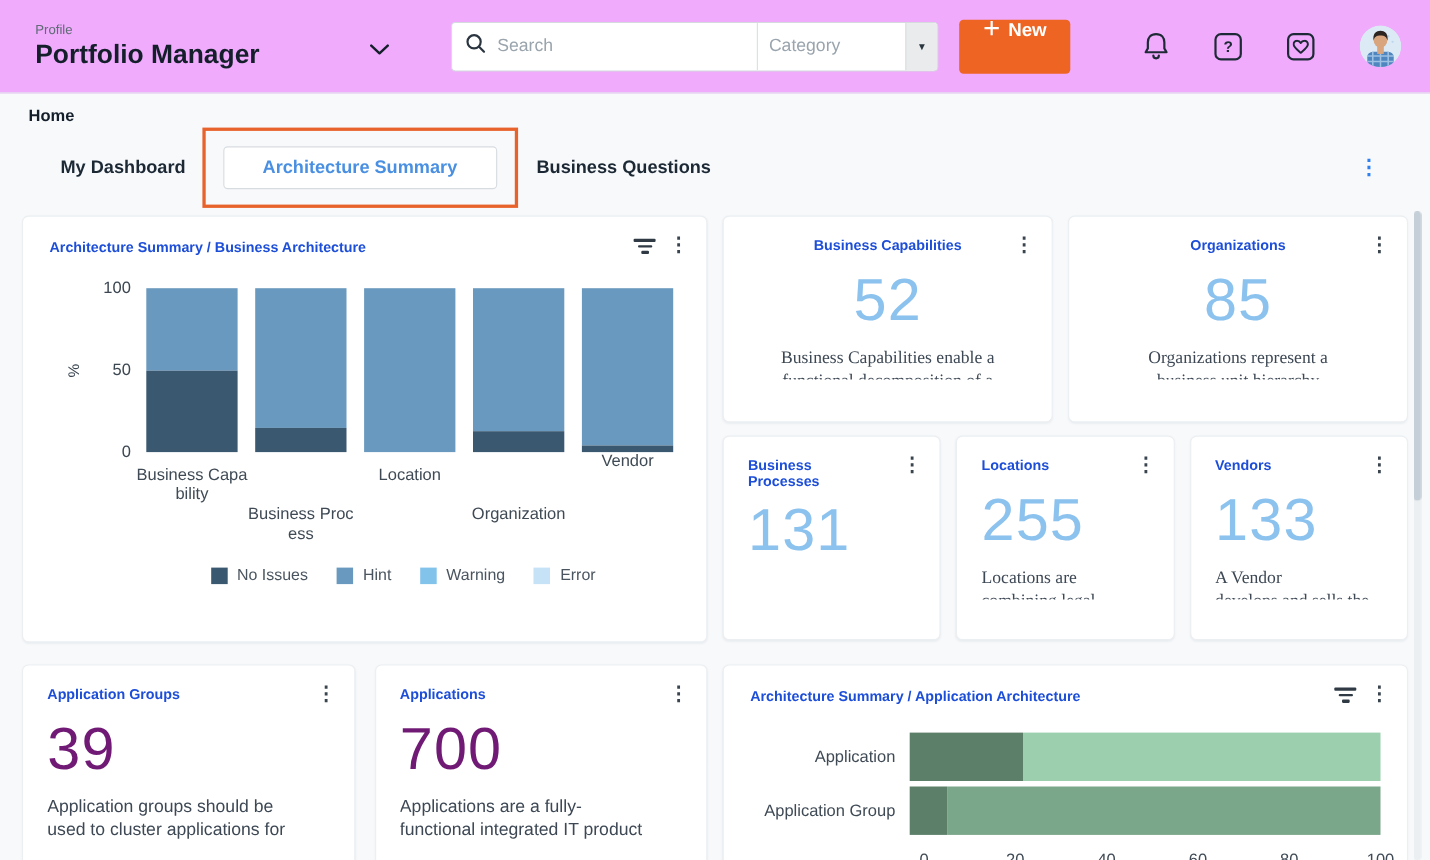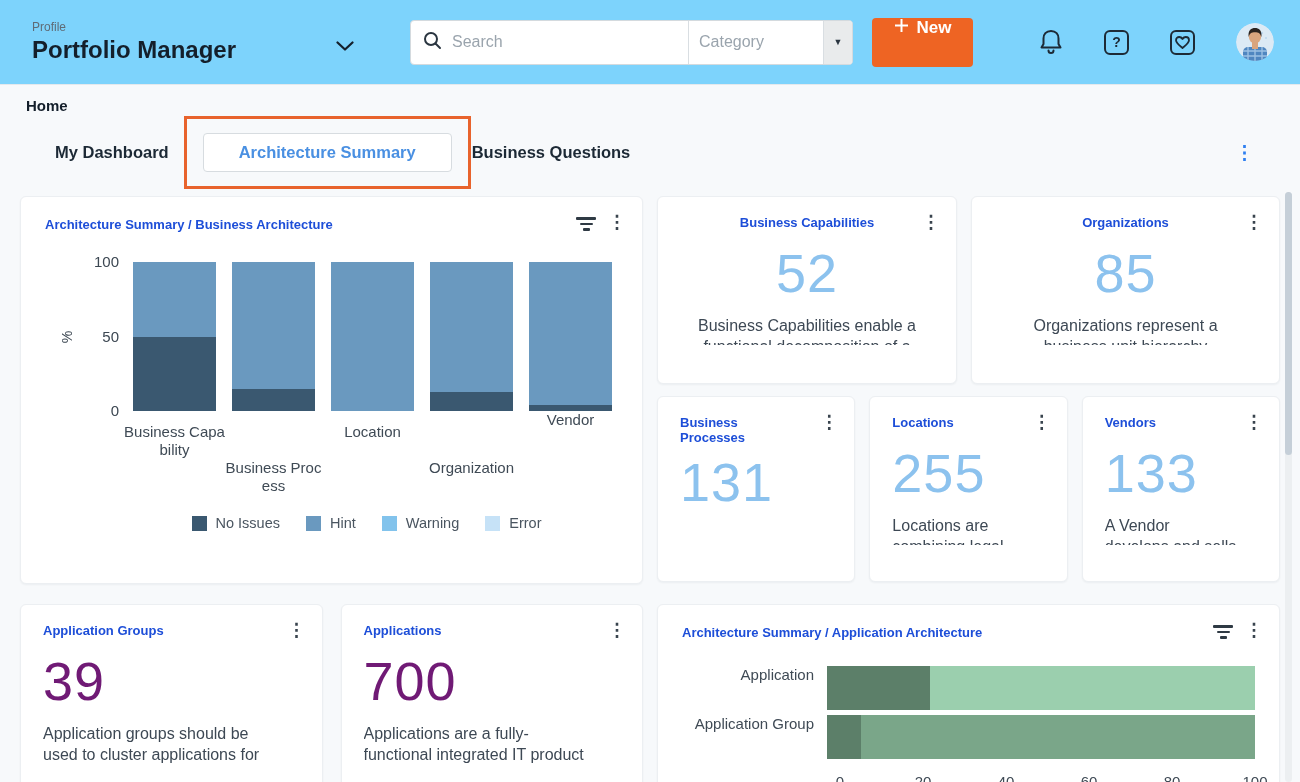--- a/index.html
+++ b/index.html
@@ -1,20 +1,20 @@
 <!DOCTYPE html>
 <html><head>
 <meta charset="utf-8">
 <style>
   * { margin:0; padding:0; box-sizing:border-box; }
   html,body { width:1300px; height:782px; overflow:hidden; background:#f7f9fb;
               font-family:"Liberation Sans", sans-serif; color:#1d2a36; }
 
   
-  .header { height:85px; background:#7dd3fc; border-bottom:1px solid #e4e9ed;
+  .header { height:85px; background:#f0abfc; border-bottom:1px solid #e4e9ed;
             display:flex; align-items:center; padding:0 26px 0 32px; }
   .profile-block { width:378px; display:flex; align-items:center; cursor:pointer; }
   .profile-text { display:flex; flex-direction:column; }
   .profile-label { font-size:12px; color:#5f6b76; margin-bottom:2px; }
   .profile-name { font-size:24px; font-weight:bold; color:#141f2b; }
   .profile-caret { margin-left:100px; margin-top:10px; }
 
   .search-group { display:flex; align-items:stretch; height:45px; width:443px;
                   background:#fff; border:1px solid #d4dade; border-radius:4px; overflow:hidden; }
   .search-left { flex:1; display:flex; align-items:center; padding:0 12px; }
@@ -39,21 +39,21 @@
              font-size:14px; font-weight:bold; color:#1d2a36; }
   .avatar { width:38px; height:38px; border-radius:50%; overflow:hidden; margin-left:0; }
 
   
   .breadcrumb { margin:12px 0 0 26px; font-size:15px; font-weight:bold; color:#141f2b; cursor:pointer; }
   .tabs-row { display:flex; align-items:center; margin:0 26px 0 55px; height:76px; }
   .tab { font-size:16.5px; font-weight:bold; color:#1c2935; cursor:pointer; white-space:nowrap; }
   .annotation-box { border:3px solid #e8632c; margin:0 0 0 15px; padding:14px 16px; }
   .tab-active-box { background:#fff; border:1px solid #d7dce0; border-radius:4px;
                     padding:9px 35px; color:#4a90e2; font-size:16.5px; font-weight:bold; cursor:pointer; }
-  .tab-business { margin-left:1px; }
+  .tab-business { margin-left:17px; }
   .tabs-kebab { margin-left:auto; margin-right:20px; color:#2e7ff0; font-size:19px;
                 font-weight:bold; cursor:pointer; letter-spacing:0; line-height:1; }
 
   
   .dash { display:flex; gap:14px; padding:6px 20px 0 20px; }
   .col { width:623px; display:flex; flex-direction:column; }
   .card { background:#fff; border:1px solid #eceff2; border-radius:6px;
           box-shadow:0 1px 2px rgba(16,36,54,.05); position:relative; }
   .card-kebab { position:absolute; top:16px; right:16px; color:#39444e; font-size:18px;
                 font-weight:bold; cursor:pointer; line-height:1; }
@@ -63,21 +63,21 @@
   .card-title { font-size:13px; font-weight:bold; color:#1d4ed8; }
 
   .chart-card-top { height:388px; padding:20px 24px; }
   .kpi-row-1 { display:flex; gap:14px; height:188px;text-align:center; }
   .kpi-row-2 { display:flex; gap:14px; height:186px; margin-top:12px; }
   .kpi-card { padding:18px 22px; overflow:hidden; }
   .kpi-value { font-size:54px; font-weight:400; margin-top:12px; letter-spacing:1px; }
   .kpi-value.blue { color:#8cc2ee; }
   .kpi-value.green { color:#701a75; }
   .kpi-desc { margin-top:11px; font-size:16px; color:#3d4854; line-height:21px; overflow:hidden; }
-  .clip-30 { height:30px; }
+  .clip-30 { height:30px;font-family:Liberation Serif, serif; }
   .bottom-left-row { display:flex; gap:18px; margin-top:20px; height:240px; }
   .bottom-left-row .card { flex:1; }
   .chart-card-bottom { height:240px; margin-top:22px; padding:20px 24px; }
 
   
   .vchart { display:flex; margin-top:30px; }
   .vaxis { width:88px; position:relative; height:149px; }
   .vaxis .tick { position:absolute; right:14px; font-size:15px; color:#3c4752; }
   .vaxis .ylab { position:absolute; left:16px; top:50%; transform:translateY(-50%) rotate(-90deg);
                  font-size:14px; color:#3c4752; }
@@ -86,21 +86,21 @@
   .vseg { width:100%; }
   .vcats { position:relative; height:96px; margin-left:88px; }
   .vcat { position:absolute; width:110px; text-align:center; font-size:15px;
           color:#3f4a55; line-height:18px; }
   .legend { display:flex; gap:26px; justify-content:center; margin:8px 0 0 70px; }
   .legend-item { display:flex; align-items:center; gap:9px; font-size:14.5px; color:#4a5560; cursor:pointer; }
   .legend-swatch { width:15px; height:15px; }
 
   
   .hchart { margin-top:26px; }
-  .hrow { display:flex; align-items:flex-start; margin-bottom:5px; }
+  .hrow { display:flex; align-items:center; margin-bottom:5px; }
   .hlabel { width:145px; text-align:right; padding-right:13px; font-size:15px; color:#3f4a55; }
   .htrack { flex:1; height:44px; display:flex; }
   .hseg { height:100%; }
   .haxis { position:relative; height:20px; margin-left:158px; margin-top:14px; }
   .haxis span { position:absolute; transform:translateX(-50%); font-size:15px; color:#3f4a55; }
 
   
   .scroll-track { position:fixed; right:8px; top:192px; width:7px; height:590px;
                   background:#eceff1; border-radius:4px; }
   .scroll-thumb { position:absolute; top:0; left:0; width:7px; height:263px;

